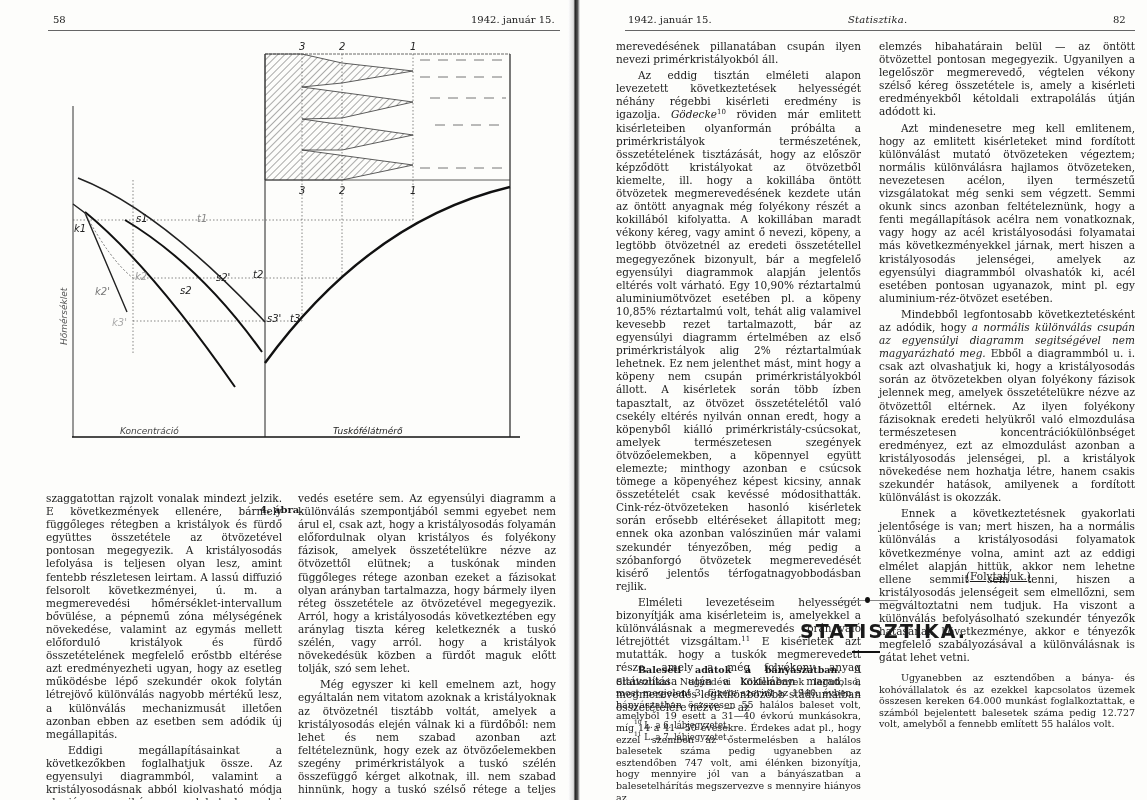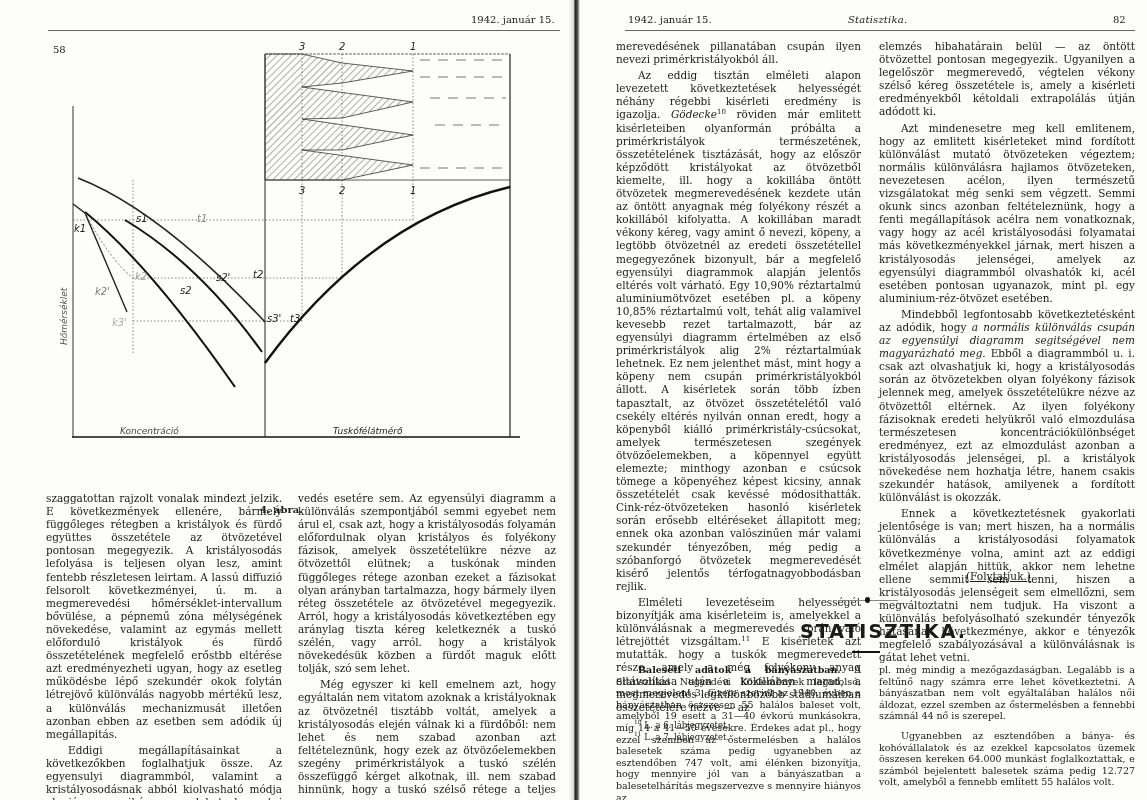--- a/index.html
+++ b/index.html
@@ -32,21 +32,21 @@
   .it{font-style:italic;margin-top:24px;}
 </style>
 </head>
 <body>
 
 <div class="page" id="page-left"></div>
 <div class="page" id="page-right"></div>
 <div class="gutter"></div>
 
 <div class="running-head" style="left:53px;width:505px;">
-  <span class="head-num" style="left:0;margin-top:30px;">58</span>
+  <span class="head-num" style="left:0;">58</span>
   <span class="head-date" style="left:418px;">1942. január 15.</span>
 </div>
 <div class="rule" style="left:48px;width:512px;"></div>
 
 <svg style="position:absolute;left:40px;top:30px;" width="530" height="432" viewBox="0 0 530 432">
   <defs>
     <pattern id="hatch" width="5" height="5" patternUnits="userSpaceOnUse" patternTransform="rotate(45)">
       <line x1="0" y1="0" x2="0" y2="5" stroke="#444" stroke-width="0.9"></line>
     </pattern>
   </defs>
@@ -148,15 +148,14 @@
   <div class="dot"></div>
   <div class="line" style="left:32px;"></div>
 </div>
 <div class="section-title">STATISZTIKA.</div>
 <div class="title-underline"></div>
 
 <div class="col" style="left:616px;top:664px;width:245px;font-size:9.5px;line-height:11.6px;">
   <p class="ind"><span class="b">Baleseti adatok a bányászatban.</span><span> A Statisztikai Negyedévi Közlemények legutolsó, most megjelent 3. füzete szerint az 1940. évben a bányászatban öszszesen 55 halálos baleset volt, amelyből 19 esett a 31—40 évkorú munkásokra, míg 14 a 41—50 évesekre. Érdekes adat pl., hogy ezzel szemben az őstermelésben a halálos balesetek száma pedig ugyanebben az esztendőben 747 volt, ami élénken bizonyítja, hogy mennyire jól van a bányászatban a balesetelhárítás megszervezve s mennyire hiányos az</span></p>
 </div>
 <div class="col" style="left:879px;top:664px;width:256px;font-size:9.5px;line-height:11.6px;">
-  <p>pl. még mindig a mezőgazdaságban. Legalább is a feltűnő nagy számra erre lehet következtetni. A bányászatban nem volt egyáltalában halálos női áldozat, ezzel szemben az őstermelésben a fennebbi számnál 44 nő is szerepel.</p>
   <p class="ind" style="margin-top:8px;">Ugyanebben az esztendőben a bánya- és kohóvállalatok és az ezekkel kapcsolatos üzemek összesen kereken 64.000 munkást foglalkoztattak, e számból bejelentett balesetek száma pedig 12.727 volt, amelyből a fennebb említett 55 halálos volt.</p>
 </div>
 
 </body></html>

